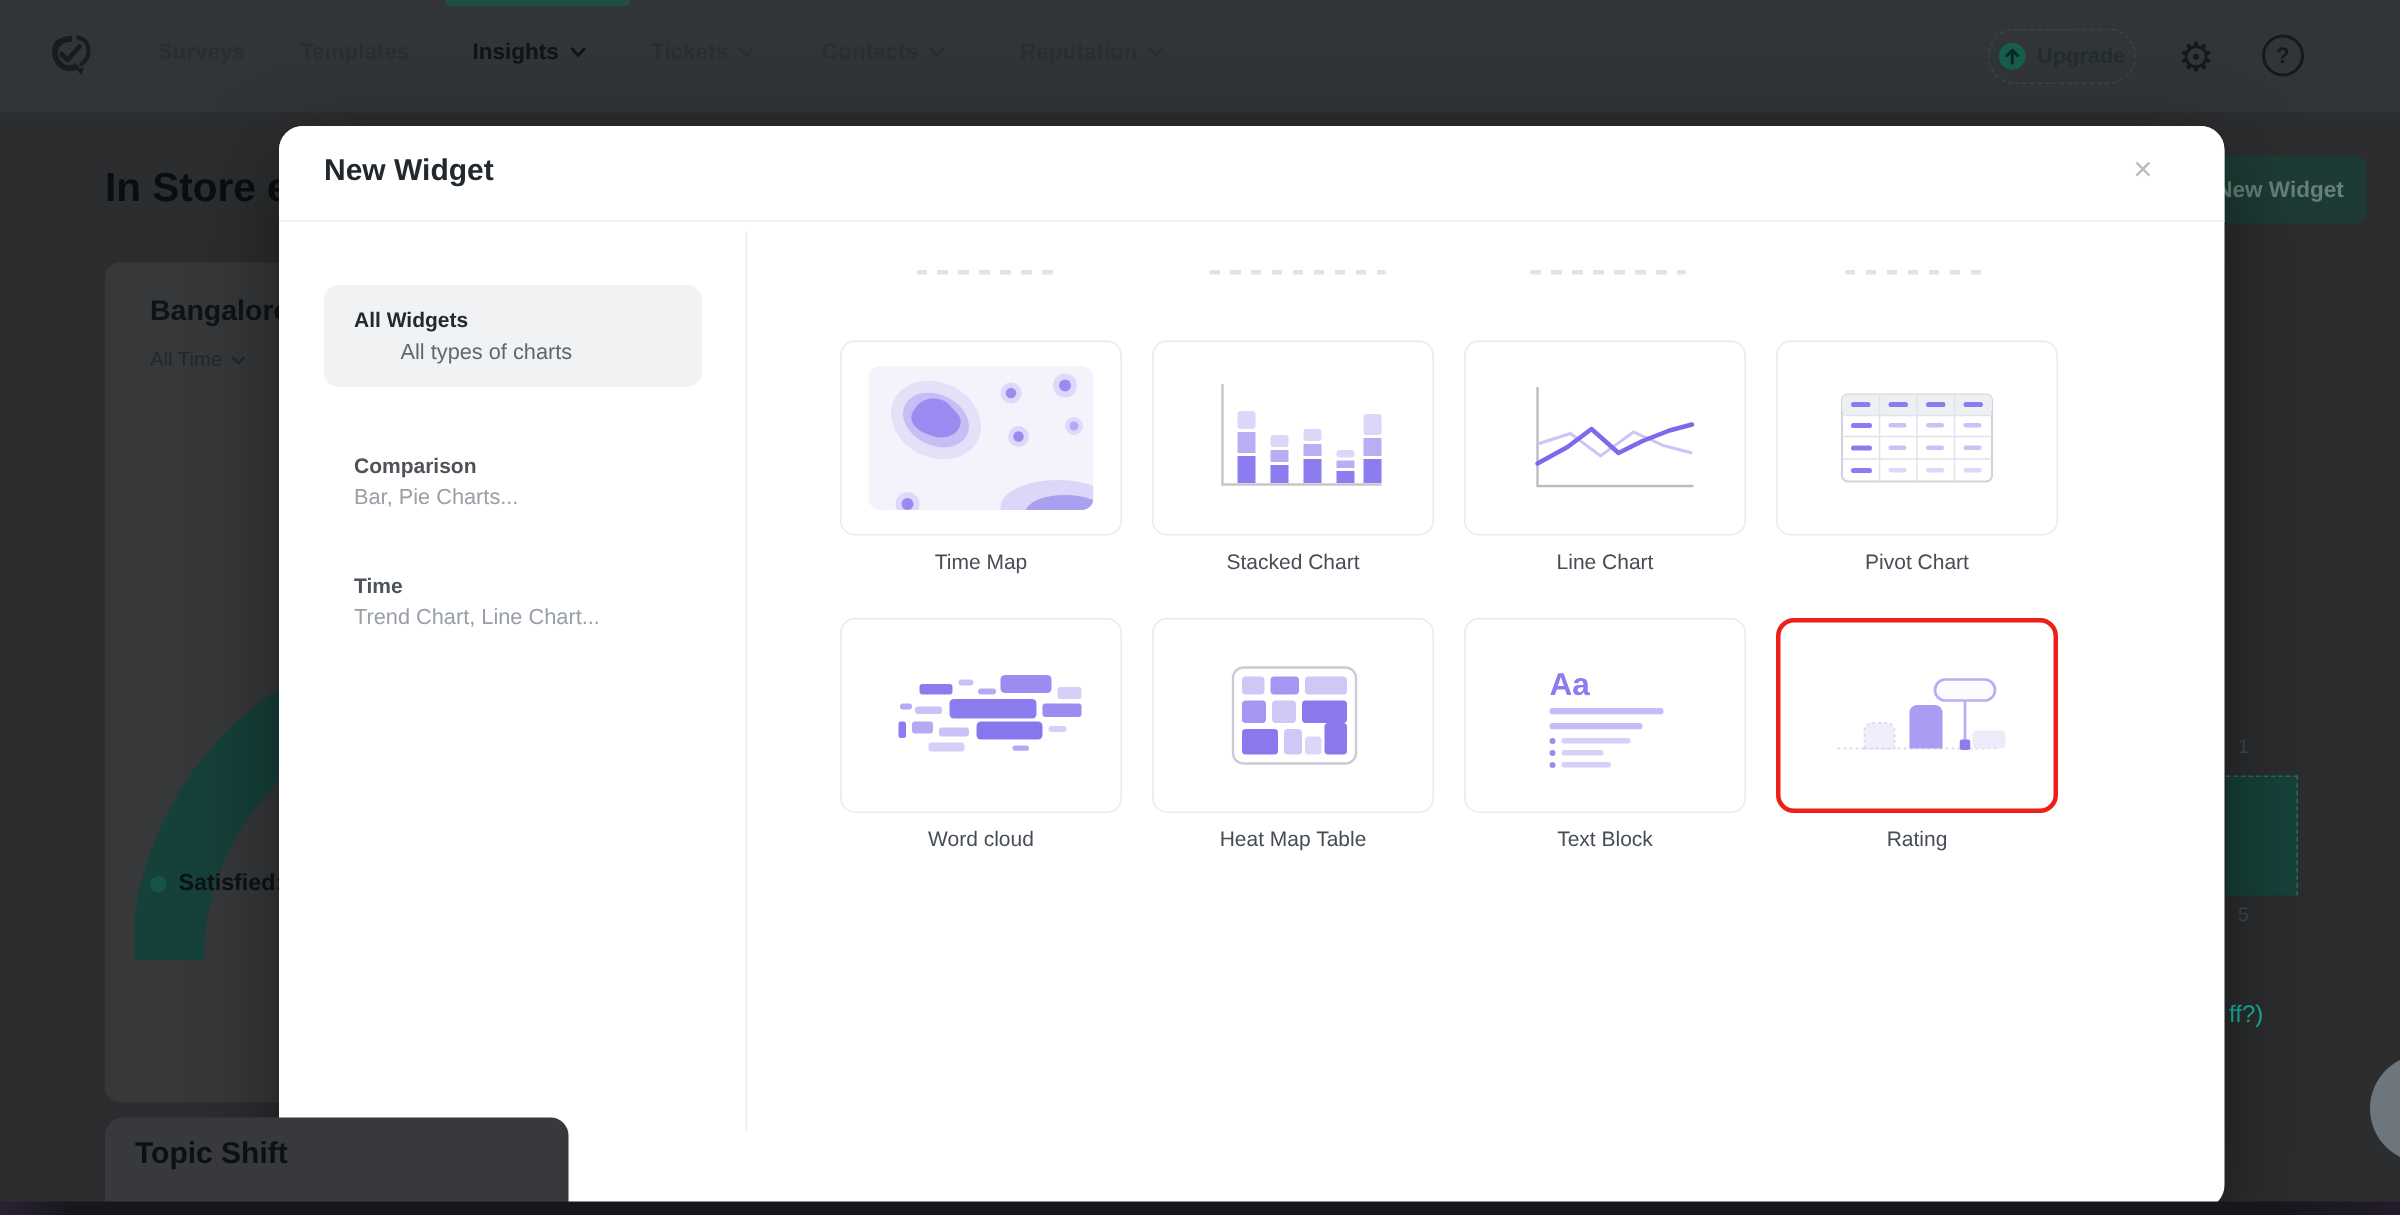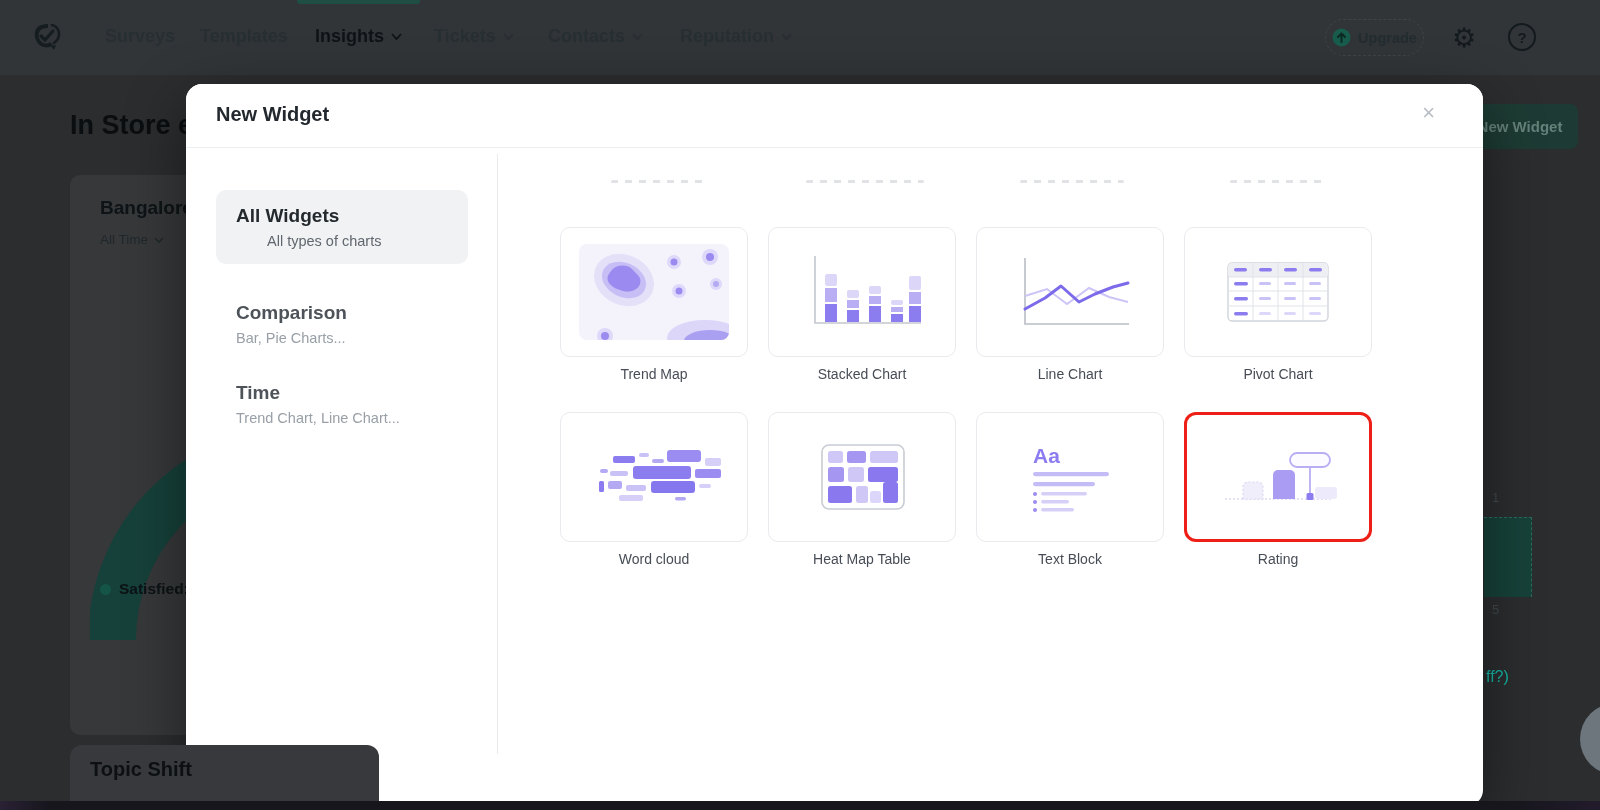--- a/index.html
+++ b/index.html
@@ -2,21 +2,21 @@
 <html><head>
 <meta charset="utf-8">
 <style>
   * { margin:0; padding:0; box-sizing:border-box; }
   html,body { width:1600px; height:810px; overflow:hidden; background:#2c2e30;
     font-family:"Liberation Sans", sans-serif; }
 
   
   #page { position:absolute; inset:0; background:#2b2d2f; }
   #topnav { position:absolute; left:0; top:0; width:1600px; height:75px; background:#313538; }
-  .nav-item { position:absolute; top:26px; font-size:18px; font-weight:600; color:#272f33; cursor:pointer; display:flex; align-items:center; gap:7px;}
+  .nav-item { position:absolute; top:26px; font-size:15px; font-weight:600; color:#272f33; cursor:pointer; display:flex; align-items:center; gap:7px;}
   .nav-item.active { color:#0d1316; font-weight:700; }
   .nav-chev { width:11px; height:7px; }
   #nav-indicator { position:absolute; left:297px; top:0; width:123px; height:4px; background:#1e4e44; border-radius:0 0 3px 3px; }
   #logo { position:absolute; left:30px; top:18px; }
   #upgrade-btn { position:absolute; left:1325px; top:19px; width:99px; height:37px; border:1.5px dashed #3e4549; border-radius:19px; display:flex; align-items:center; justify-content:center; gap:7px; color:#232d31; font-size:14.5px; font-weight:700; }
   #gear-btn { position:absolute; left:1452px; top:22px; font-size:27px; color:#131a1d; }
   #help-btn { position:absolute; left:1508px; top:23px; width:28px; height:28px; border:2.2px solid #131a1d; border-radius:50%; color:#131a1d; font-size:15px; font-weight:700; display:flex; align-items:center; justify-content:center; }
   #page-title { position:absolute; left:70px; top:110px; font-size:27px; font-weight:700; color:#0a0e10; white-space:nowrap; }
   #page-new-widget-btn { position:absolute; left:1462px; top:104px; width:116px; height:45px; background:#1d3b34; border-radius:8px; color:#66807a; font-size:15px; font-weight:700; display:flex; align-items:center; justify-content:center; z-index:1; }
 
@@ -44,21 +44,21 @@
   
   #modal { position:absolute; left:186px; top:84px; width:1297px; height:722px; background:#ffffff; border-radius:16px; z-index:10; box-shadow:0 18px 60px rgba(0,0,0,.45); overflow:hidden; }
   #modal-header { position:absolute; left:0; top:0; width:100%; height:64px; border-bottom:1px solid #eceef1; background:#fff; }
   #modal-title { position:absolute; left:30px; top:19px; font-size:20px; font-weight:700; color:#22282d; }
   #modal-close { position:absolute; right:48px; top:18px; font-size:22px; color:#b6bdc4; cursor:pointer; line-height:1; }
 
   #modal-sidebar { position:absolute; left:0; top:64px; width:311px; height:658px; }
   #sidebar-divider { position:absolute; left:311px; top:70px; width:1px; height:600px; background:#e9ebee; }
   .cat { position:absolute; left:30px; width:252px; padding:15px 20px; border-radius:10px; cursor:pointer; }
   .cat.active { background:#f1f2f4; }
-  .cat-title { font-size:19px; font-weight:700; color:#4d5359; }
+  .cat-title { font-size:14px; font-weight:700; color:#4d5359; }
   .cat.active .cat-title { color:#24292e; }
   .cat-sub { margin-top:6px; font-size:14.5px; color:#989fa7; }
   .cat.active .cat-sub { color:#60676e;margin-left:31px; }
   #cat-0 { top:42px; } #cat-1 { top:139px; } #cat-2 { top:219px; } #cat-3 { top:299px; }
 
   #widget-grid { position:absolute; left:374px; top:143px; display:grid; grid-template-columns:repeat(4,188px); grid-auto-rows:185px; column-gap:20px; }
   .widget { width:188px; cursor:pointer; }
   .w-card { width:188px; height:130px; background:#fff; border:1px solid #e8eaee; border-radius:10px; display:flex; align-items:center; justify-content:center; }
   .widget.selected .w-card { border:3px solid #ee1f16; border-radius:12px; }
   .w-label { margin-top:9px; text-align:center; font-size:14px; color:#474d56; }
@@ -208,21 +208,21 @@
               <circle cx="100" cy="47" r="3.5" fill="#9b8bf0"></circle>
             <circle cx="137" cy="40" r="6" fill="#ded9fa"></circle>
               <circle cx="137" cy="40" r="3" fill="#b4a9f3"></circle>
             <circle cx="26" cy="92" r="8" fill="#ded9fa"></circle>
               <circle cx="26" cy="92" r="4" fill="#9b8bf0"></circle>
             <ellipse cx="126" cy="94" rx="38" ry="18" fill="#dcd6f8"></ellipse>
             <ellipse cx="131" cy="97" rx="26" ry="11" fill="#aaa0f2"></ellipse>
           </g>
         </svg>
       </div>
-      <div class="w-label">Trend Map</div>
+      <div class="w-label">Time Map</div>
     </div>
 
     <div class="widget">
       <div class="w-card">
         <svg width="150" height="96" viewBox="0 0 150 96">
           <path d="M28 12 V79 H134" fill="none" stroke="#c3c7cd" stroke-width="1.6"></path>
           <g>
             <rect x="38" y="60" width="12" height="18" fill="#8b7cf0"></rect>
               <rect x="38" y="44" width="12" height="14" fill="#b9adf4"></rect>
               <rect x="38" y="30" width="12" height="12" rx="2" fill="#dcd6f9"></rect>

